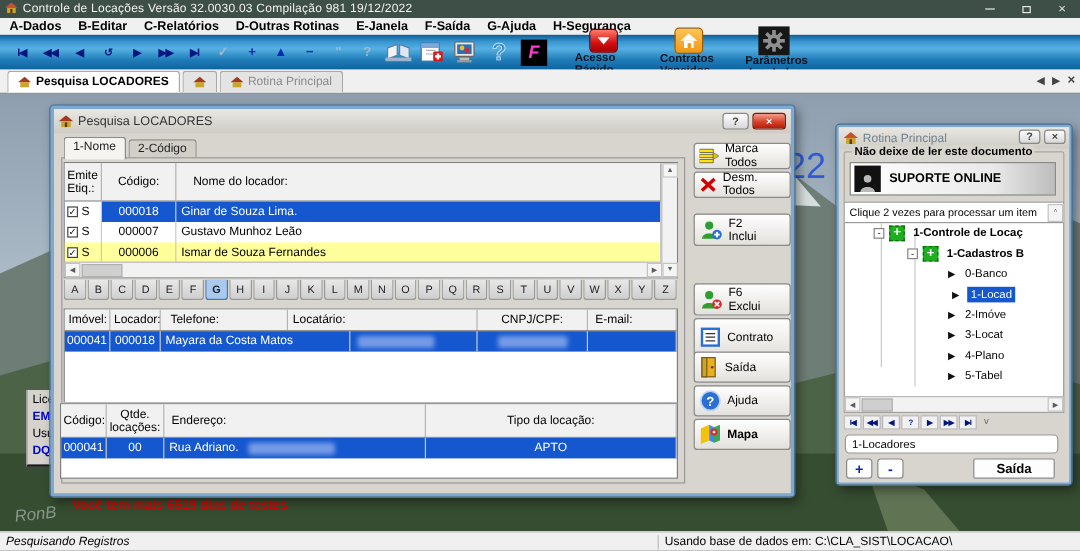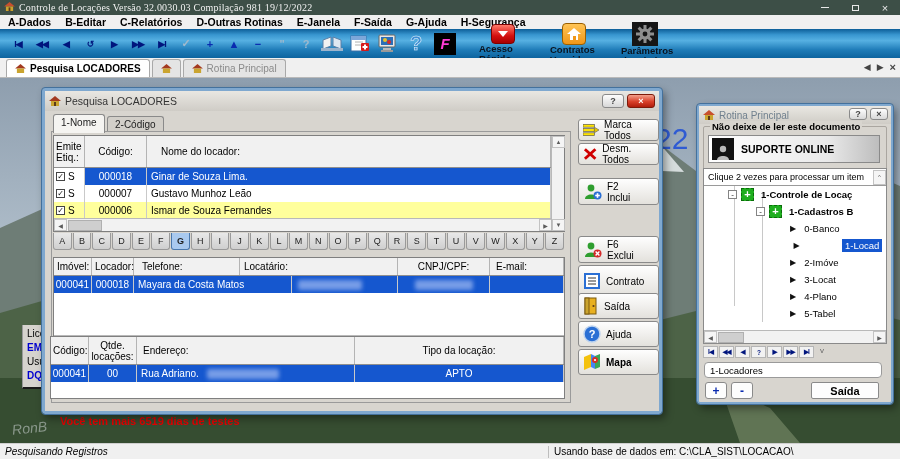--- a/index.html
+++ b/index.html
@@ -2,21 +2,21 @@
 <html><head>
 <meta charset="utf-8">
 <style>
   * { margin:0; padding:0; box-sizing:border-box; }
   html,body { width:900px; height:459px; overflow:hidden; }
   body { font-family:"Liberation Sans", sans-serif; font-size:10px; color:#000; background:#000; }
   .screen { position:relative; width:900px; height:459px; background:#f0f0f0; overflow:hidden; }
 
   
   .titlebar { position:absolute; left:0; top:0; width:900px; height:15px; background:#3d4f47; display:flex; align-items:center; padding-left:4px; color:#f2f2f2; }
-  .titlebar .ttext { font-size:10px; margin-left:4px; letter-spacing:.2px;font-family:Liberation Serif, serif; }
+  .titlebar .ttext { font-size:10px; margin-left:4px; letter-spacing:.2px; }
   .wincontrols { position:absolute; right:0; top:0; height:15px; display:flex; }
   .wbtn { width:30px; height:15px; display:flex; align-items:center; justify-content:center; color:#e8e8e8; font-size:11px; }
   .wbtn .minbar { width:8px; height:1px; background:#e8e8e8; }
   .wbtn .maxbox { width:7px; height:6px; border:1px solid #e8e8e8; }
 
   
   .menubar { position:absolute; left:0; top:15px; width:900px; height:14px; background:#f0f0f0; display:flex; align-items:center; gap:14px; padding-left:8px; }
   .menubar span { font-size:10.5px; font-weight:700; }
 
   
@@ -88,21 +88,21 @@
   .rotina .wtitle { height:18px; font-size:10px; color:#70808e; }
   .groupbox { position:absolute; left:4px; top:20px; width:184px; height:44px; border:1px solid #aaa6a0; border-radius:2px; }
   .groupbox .glabel { position:absolute; left:6px; top:-6px; background:#d8d5cf; font-weight:700; font-size:9.5px; padding:0 2px; }
   .suporte { position:absolute; left:4px; top:8px; width:172px; height:28px; border:1px solid #8a8a8a; background:linear-gradient(90deg,#ffffff,#e9e9e9 70%,#bdbdbd); display:flex; align-items:center; gap:7px; padding-left:3px; }
   .suporte .txt { font-weight:700; font-size:10.5px; }
   .personbox { width:22px; height:22px; background:#111; display:flex; align-items:end; justify-content:center; }
   .treewrap { position:absolute; left:4px; top:62px; width:184px; height:176px; border:1px solid #8a8a8a; background:#fff; }
   .treehead { height:17px; border-bottom:1px solid #9a9a9a; display:flex; align-items:center; justify-content:space-between; padding-left:4px; font-size:9px; background:#fff; }
   .titem { height:17px; display:flex; align-items:center; white-space:nowrap; overflow:hidden; font-size:9.5px; position:relative; }
   .titem .lbl { padding:1px 3px; }
-  .titem .lbl.sel { background:#1557cf; color:#fff;margin-left:36px; }
+  .titem .lbl.sel { background:#1557cf; color:#fff; }
   .ebox { width:9px; height:9px; border:1px solid #848484; background:#fff; color:#222; font-size:8px; line-height:7px; text-align:center; margin-right:4px; flex:none; }
   .gplus { width:13px; height:13px; background:#1fae1f; border:1px dashed #0a6e0a; color:#fff; font-weight:700; font-size:11px; line-height:11px; text-align:center; margin-right:4px; flex:none; }
   .tri { color:#111; font-size:8px; margin-right:5px; flex:none; }
   .tribox { width:13px; height:13px; background:#fff; display:flex; align-items:center; justify-content:center; margin-right:3px; flex:none; }
   .tline { position:absolute; background:#c8c8c8; }
   .navrow { position:absolute; left:4px; top:240px; display:flex; gap:1px; }
   .navrow .nb { width:15px; height:12px; background:#f2f2f2; border:1px solid #b5b5b5; color:#00157d; font-weight:700; font-size:6.5px; letter-spacing:-1px; display:flex; align-items:center; justify-content:center; }
   .rfield { position:absolute; left:5px; top:256px; width:178px; height:16px; border:1px solid #9a9a9a; border-radius:4px; background:#fff; font-size:9.5px; display:flex; align-items:center; padding-left:5px; }
   .pm { position:absolute; top:276px; width:22px; height:17px; background:#fdfdfd; border:1px solid #8a8a8a; border-radius:3px; color:#0a2bb0; font-weight:700; font-size:12px; display:flex; align-items:center; justify-content:center; }
   .rsaida { position:absolute; left:112px; top:276px; width:68px; height:17px; background:#fdfdfd; border:1px solid #8a8a8a; border-radius:2px; font-weight:700; font-size:11px; display:flex; align-items:center; justify-content:center; }

